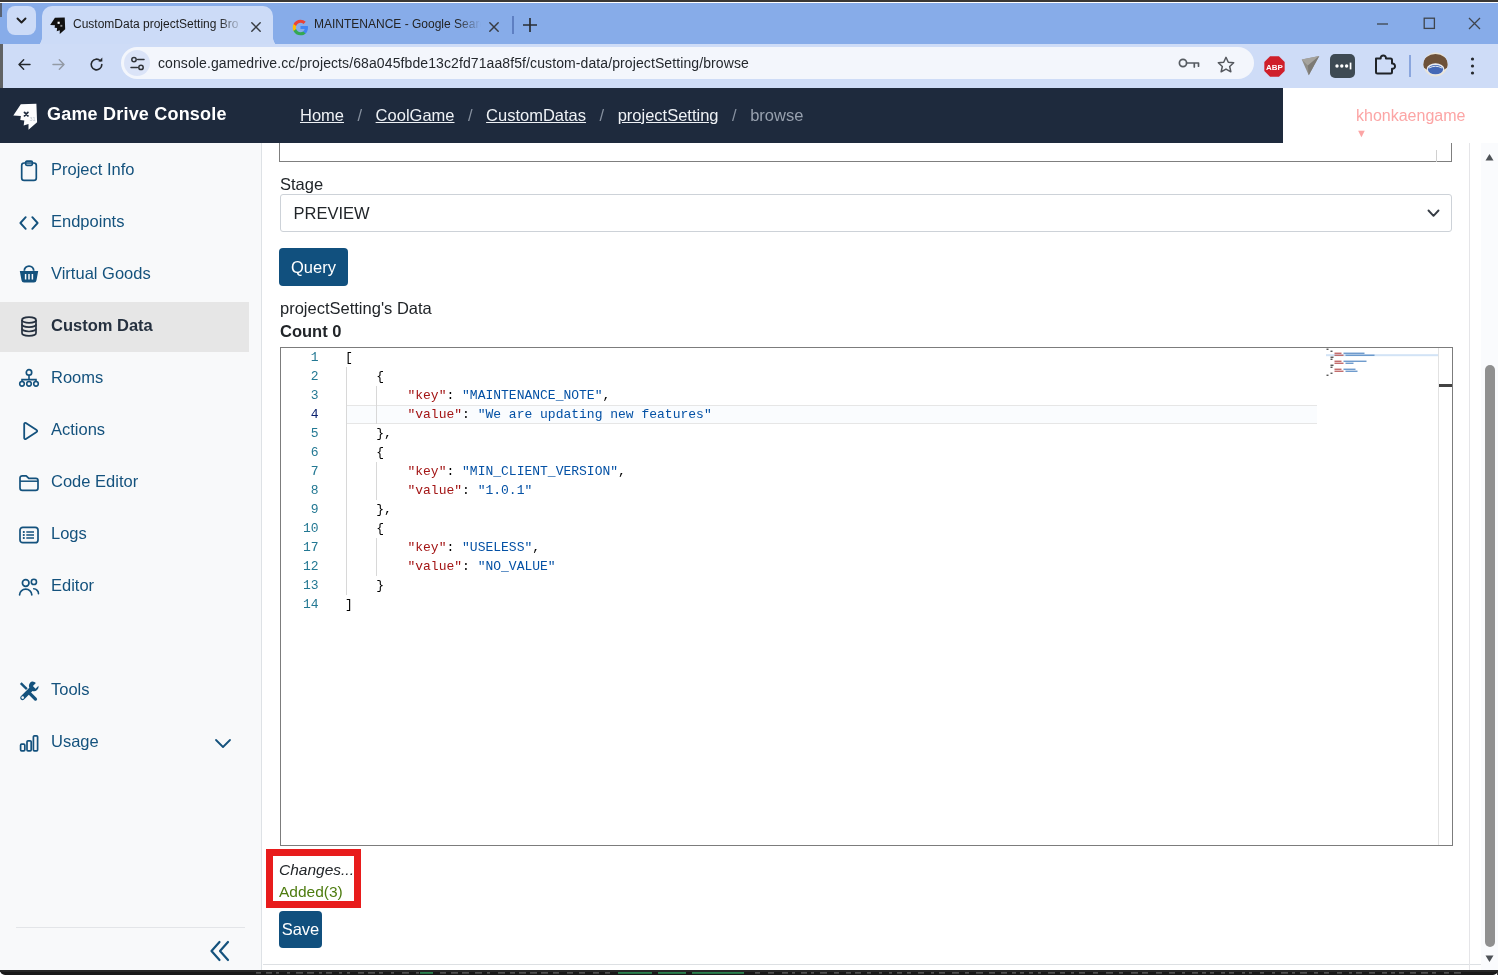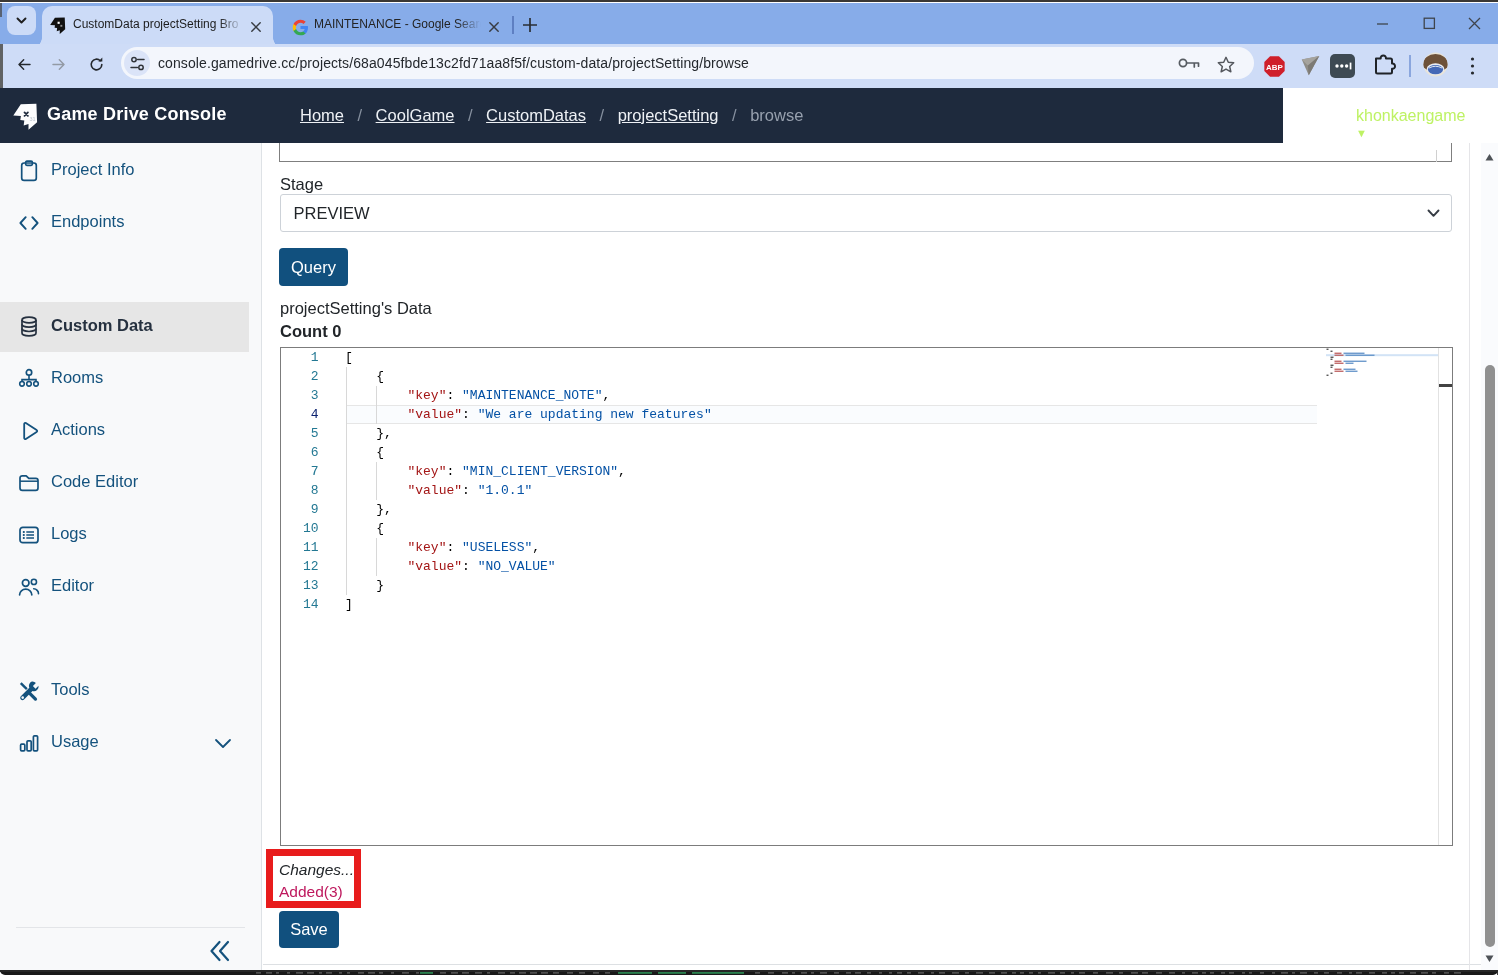--- a/index.html
+++ b/index.html
@@ -25,21 +25,21 @@
 #urlpill { position:absolute; left:121px; top:2.5px; width:1133px; height:32px; background:#f3f6fc; border-radius:16px; }
 #urltxt { position:absolute; left:37px; top:8px; font-size:14px; color:#24282d; letter-spacing:0.1px; white-space:nowrap; }
 #tunebg { position:absolute; left:3px; top:3px; width:26px; height:26px; border-radius:13px; background:#dbe4f8; }
 
 #hdr { left:0; top:88px; width:1283px; height:55px; background:#1e2a3d; color:#fff; }
 #hdr .brand { position:absolute; left:47px; top:16px; font-size:18px; font-weight:700;  color:#ffffff; letter-spacing:0.2px; }
 #crumbs { position:absolute; left:258px; top:18px; font-size:16.5px;margin-left:42px; }
 #crumbs a { color:#eef1f5; text-decoration:underline; }
 #crumbs .sep { color:#8791a0; padding:0 13.5px; }
 #crumbs .cur { color:#97a0ae; }
-#user { position:absolute; left:1356px; top:19px; font-size:16px; color:#bef264; }
+#user { position:absolute; left:1356px; top:19px; font-size:16px; color:#fca5a5; }
 
 #side { left:0; top:143px; width:262px; height:827px; background:#f8f9fa; border-right:1px solid #dee2e6; }
 .nitem { position:absolute; left:0; width:249px; height:50px; color:#14527d; }
 svg.ic { position:absolute; left:17px; top:13px; width:24px; height:24px; }
 .nitem .tx { position:absolute; left:51px; top:14px; font-size:16.5px; }
 .nitem.sel { background:#e6e6e6; color:#25303f; }
 .nitem.sel .tx { font-weight:700; }
 #sidefoot { position:absolute; left:16px; top:784px; width:229px; border-top:1px solid #e3e5e8; }
 
 #main { left:263px; top:143px; width:1218px; height:827px; background:#fff; overflow:hidden; }
@@ -59,22 +59,22 @@
 .red { color:#a31515; } .blu { color:#0451a5; } .blk { color:#010101; }
 #curline { position:absolute; left:65px; top:57px; width:971px; height:19px; border-top:1.5px solid #e6e6e6; border-bottom:1.5px solid #e6e6e6; background:rgba(213,229,246,0.12); }
 #ig1 { position:absolute; left:65.5px; top:19px; width:1px; height:228px; background:#d8d8d8; }
 .ig2 { position:absolute; left:95.5px; width:1px; background:#d8d8d8; }
 #mmap { position:absolute; left:1045px; top:0; width:112px; height:497px; }
 #ruler { position:absolute; left:1157px; top:0; width:14px; height:497px; border-left:1px solid #e2e2e2; }
 #cursmark { position:absolute; left:1158px; top:36px; width:13px; height:2.5px; background:#424242; }
 
 #redbox { position:absolute; left:3px; top:706px; width:95px; height:59px; border:7px solid #e81c1c; background:#fff; }
 #redbox .t1 { position:absolute; left:6px; top:5px; font-size:15.5px; font-style:italic; color:#212529; white-space:nowrap; }
-#redbox .t2 { position:absolute; left:6px; top:27px; font-size:15.5px; color:#be185d; white-space:nowrap; }
-#savebtn { position:absolute; left:16px; top:768px; width:60px; height:37px; background:#11507e; border-radius:4px; color:#fff; font-size:16.5px; text-align:center; line-height:37px; }
+#redbox .t2 { position:absolute; left:6px; top:27px; font-size:15.5px; color:#4d7c0f; white-space:nowrap; }
+#savebtn { position:absolute; left:16px; top:768px; width:43px; height:37px; background:#11507e; border-radius:4px; color:#fff; font-size:16.5px; text-align:center; line-height:37px; }
 #mainbot { position:absolute; left:0px; top:820.5px; width:1218px; border-top:1px solid #dde0e3; }
 
 #sbar { left:1481px; top:143px; width:17px; height:827px; background:#fafbfd; }
 #sthumb { position:absolute; left:3.5px; top:222px; width:10px; height:582px; background:#909090; border-radius:5px; }
 
 #bstrip { left:0; top:970px; width:1498px; height:5px; background:#191919; border-radius:0 0 7px 7px; }
 </style>
 </head>
 <body>
 <div class="abs" id="topdark"></div>
@@ -215,20 +215,28 @@
         <rect x="8.6" y="2.1" width="6.8" height="4.2" rx="1.3" stroke="#14527d" stroke-width="1.7" fill="none"></rect>
       </svg>
       <span class="tx">Project Info</span>
     </div>
   <div class="nitem" style="top:55px" id="ni-endpoints">
       <svg class="ic" width="24" height="24" viewBox="0 0 24 24">
         <path d="M8.7 6.2 L3.4 12 L8.7 17.8 M15.3 6.2 L20.6 12 L15.3 17.8" stroke="#14527d" stroke-width="1.9" fill="none" stroke-linecap="round" stroke-linejoin="round"></path>
       </svg>
       <span class="tx">Endpoints</span>
     </div>
+  <div class="nitem" style="top:107px" id="ni-goods">
+      <svg class="ic" width="24" height="24" viewBox="0 0 24 24">
+        <path d="M7.3 7.8 a4.7 4.7 0 0 1 9.4 0" stroke="#14527d" stroke-width="1.8" fill="none"></path>
+        <path d="M2.8 8 h18.4 l-1.7 9.3 a2.6 2.6 0 0 1 -2.6 2.2 H7.1 a2.6 2.6 0 0 1 -2.6 -2.2 Z" fill="#14527d"></path>
+        <path d="M8.6 11 v5.6 M12 11 v5.6 M15.4 11 v5.6" stroke="#f8f9fa" stroke-width="1.5"></path>
+      </svg>
+      <span class="tx">Virtual Goods</span>
+    </div>
   <div class="nitem sel" style="top:159px" id="ni-custom">
       <svg class="ic" width="24" height="24" viewBox="0 0 24 24">
         <ellipse cx="12" cy="5" rx="7" ry="2.9" stroke="#25303f" stroke-width="1.7" fill="none"></ellipse>
         <path d="M5 5 v13 c0 1.6 3.1 2.9 7 2.9 s7 -1.3 7 -2.9 V5" stroke="#25303f" stroke-width="1.7" fill="none"></path>
         <path d="M5 9.3 c0 1.6 3.1 2.9 7 2.9 s7 -1.3 7 -2.9 M5 13.6 c0 1.6 3.1 2.9 7 2.9 s7 -1.3 7 -2.9" stroke="#25303f" stroke-width="1.7" fill="none"></path>
       </svg>
       <span class="tx">Custom Data</span>
     </div>
   <div class="nitem" style="top:211px" id="ni-rooms">
       <svg class="ic" width="24" height="24" viewBox="0 0 24 24">
@@ -320,21 +328,21 @@
     <div class="ln" style="top:0">1</div>
     <div class="ln" style="top:19px">2</div>
     <div class="ln" style="top:38px">3</div>
     <div class="ln act" style="top:57px">4</div>
     <div class="ln" style="top:76px">5</div>
     <div class="ln" style="top:95px">6</div>
     <div class="ln" style="top:114px">7</div>
     <div class="ln" style="top:133px">8</div>
     <div class="ln" style="top:152px">9</div>
     <div class="ln" style="top:171px">10</div>
-    <div class="ln" style="top:190px">11</div>
+    <div class="ln" style="top:190px">17</div>
     <div class="ln" style="top:209px">12</div>
     <div class="ln" style="top:228px">13</div>
     <div class="ln" style="top:247px">14</div>
     <div class="cl" style="left:64.5px;top:0"><span class="blk">[</span></div>
     <div class="cl" style="left:64.5px;top:19px"><span class="blk">    {</span></div>
     <div class="cl" style="left:64.5px;top:38px"><span class="blk">        </span><span class="red">"key"</span><span class="blk">: </span><span class="blu">"MAINTENANCE_NOTE"</span><span class="blk">,</span></div>
     <div class="cl" style="left:64.5px;top:57px"><span class="blk">        </span><span class="red">"value"</span><span class="blk">: </span><span class="blu">"We are updating new features"</span></div>
     <div class="cl" style="left:64.5px;top:76px"><span class="blk">    },</span></div>
     <div class="cl" style="left:64.5px;top:95px"><span class="blk">    {</span></div>
     <div class="cl" style="left:64.5px;top:114px"><span class="blk">        </span><span class="red">"key"</span><span class="blk">: </span><span class="blu">"MIN_CLIENT_VERSION"</span><span class="blk">,</span></div>

